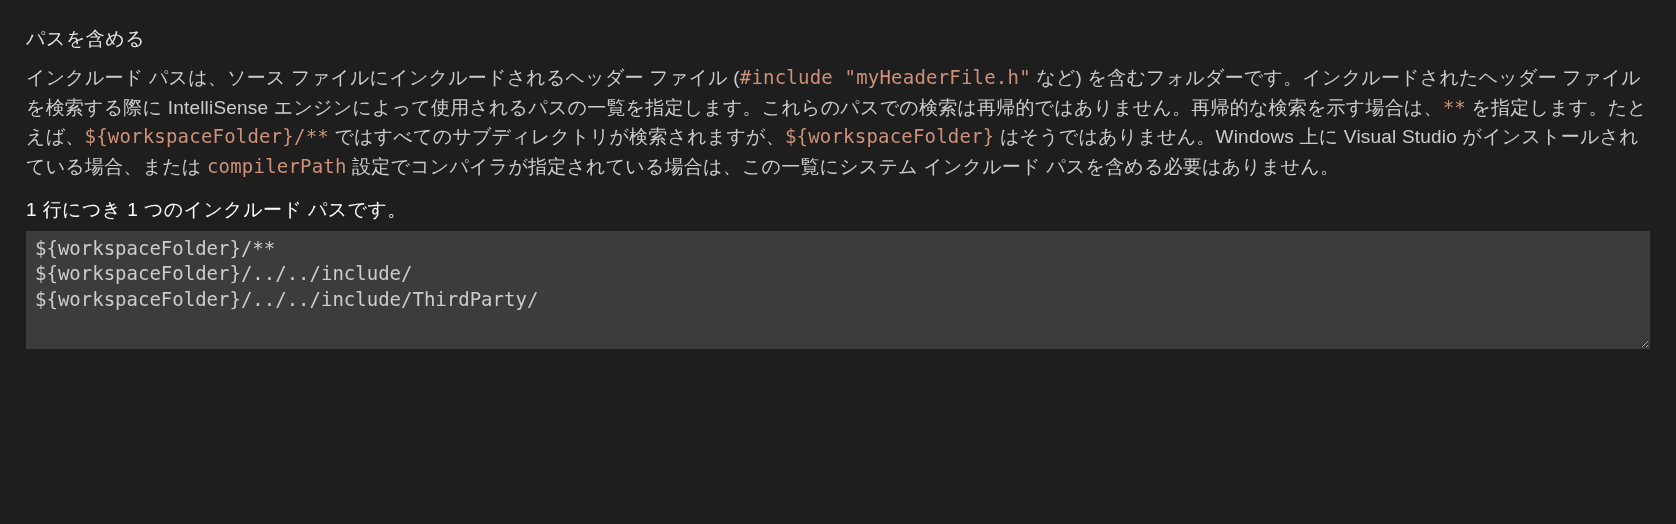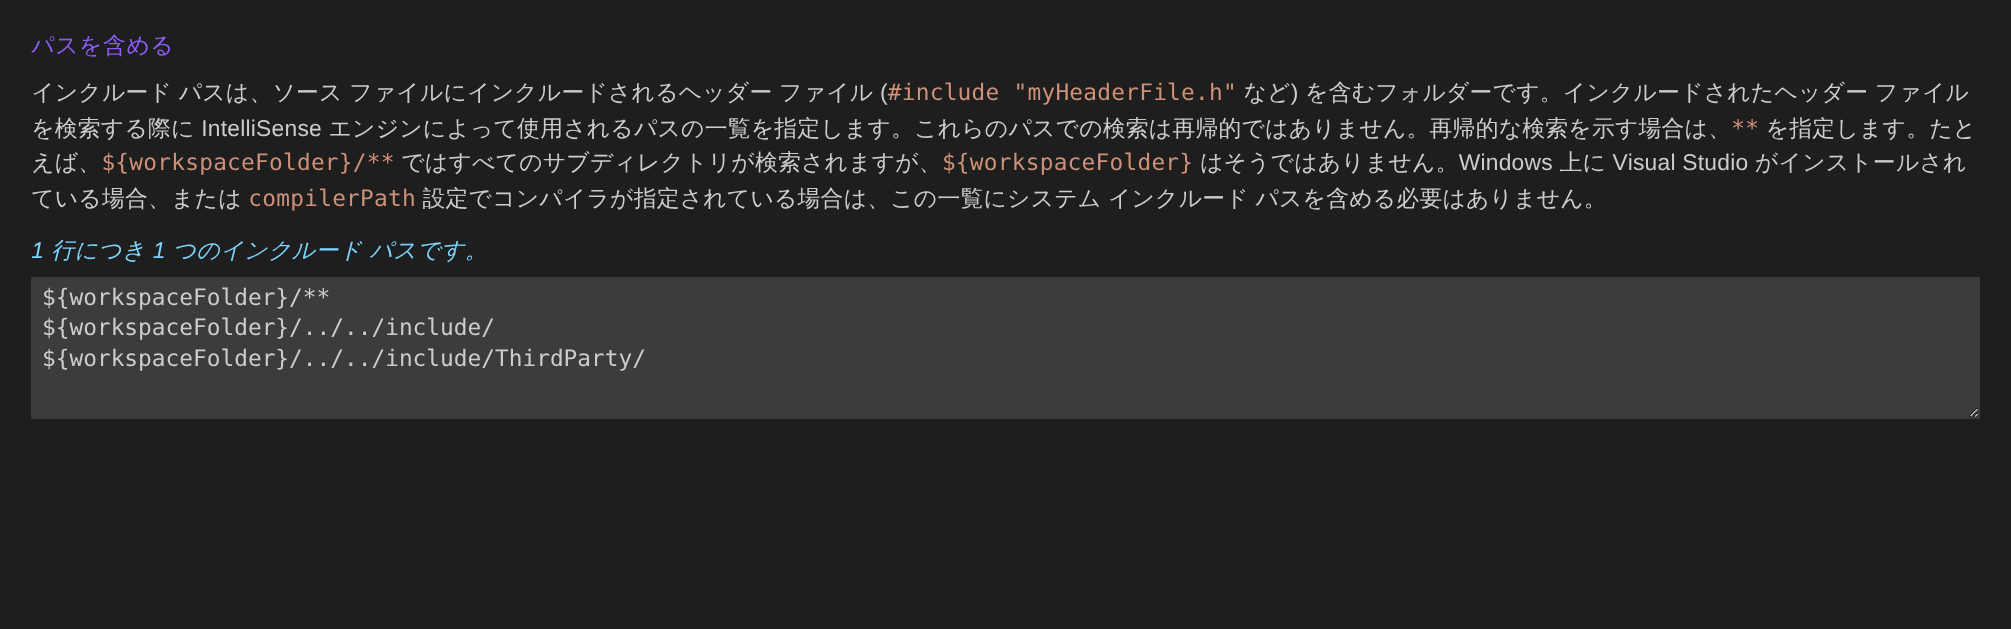--- a/index.html
+++ b/index.html
@@ -13,41 +13,40 @@
     font-family: "Hiragino Sans", "Hiragino Kaku Gothic ProN", "Yu Gothic", Meiryo, -apple-system, BlinkMacSystemFont, "Segoe UI", sans-serif;
     font-size: 19px;
     line-height: 1.55;
     padding: 24px 26px 30px 26px;
     width: 1676px;
     height: 524px;
     overflow: hidden;
     -webkit-font-smoothing: antialiased;
   }
   .section-title {
-    color: #8b5cf6;
+    color: #e5e5e5;
     font-weight: 500;
     margin-bottom: 10px;
     letter-spacing: 0.5px;
   }
   .description {
     color: #cccccc;
     margin-bottom: 14px;
     letter-spacing: 0.2px;
   }
   .description .code {
     font-family: "SF Mono", Menlo, Monaco, Consolas, "DejaVu Sans Mono", monospace;
     color: #ce9178;
   }
   .description .kw {
     font-family: "SF Mono", Menlo, Monaco, Consolas, "DejaVu Sans Mono", monospace;
     color: #ce9178;
   }
   .hint {
-    font-style: italic;
-    color: #7dd3fc;
+    color: #ffffff;
     margin-bottom: 6px;
     letter-spacing: 0.4px;
   }
   .textarea-wrap {
     position: relative;
   }
   .input-area {
     width: 100%;
     background: #3c3c3c;
     border: 1px solid #3c3c3c;

